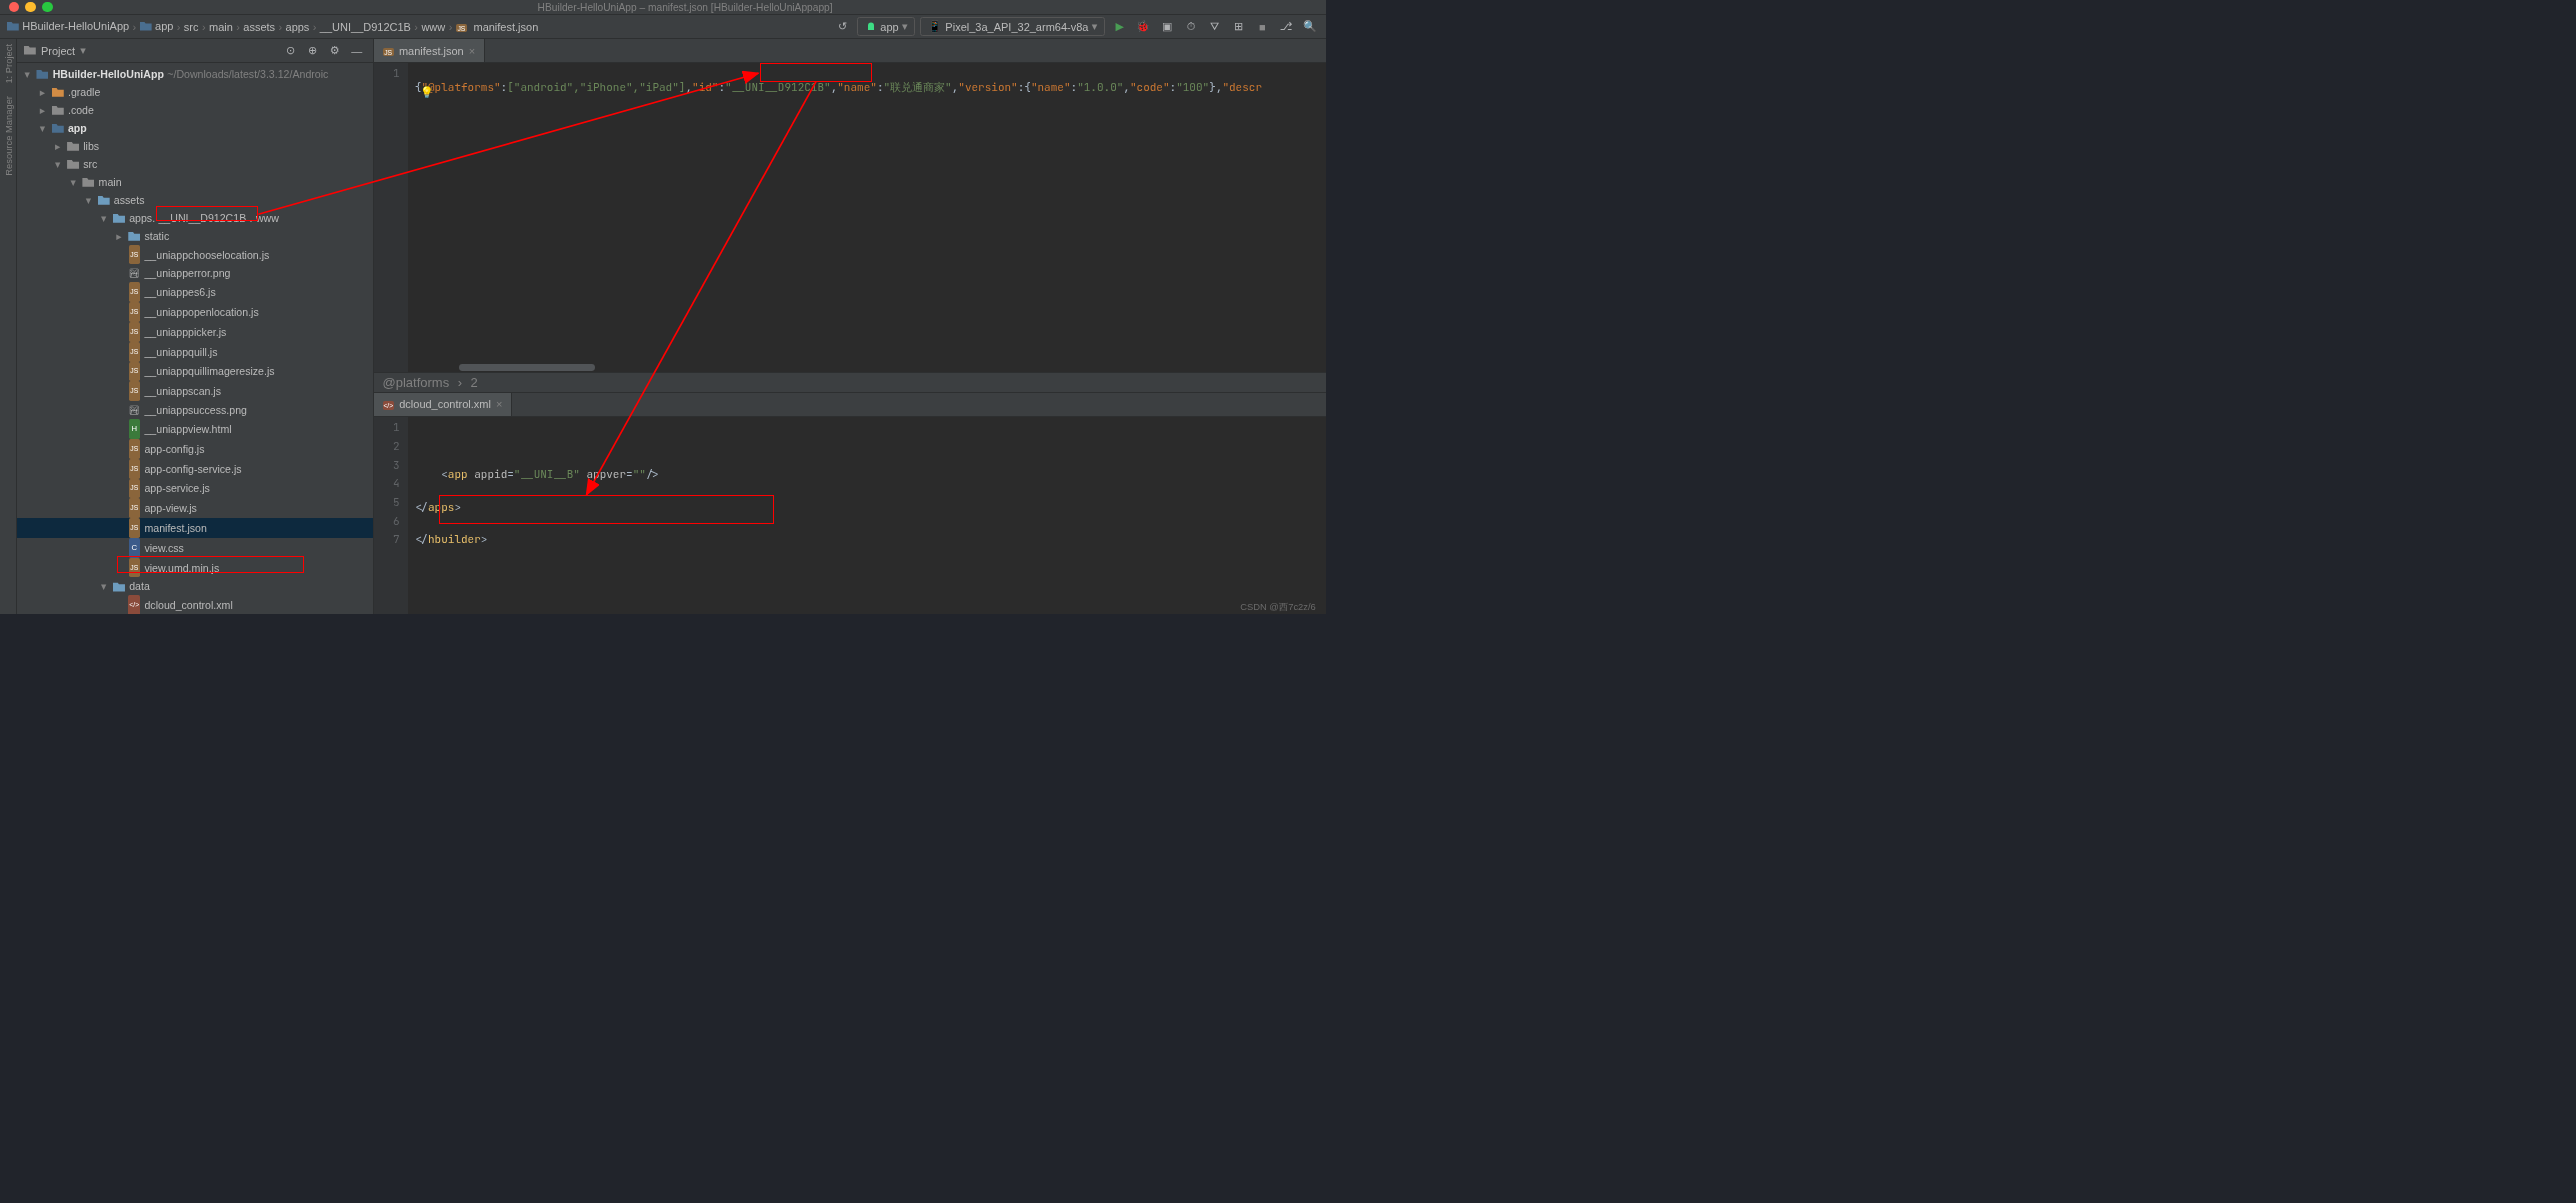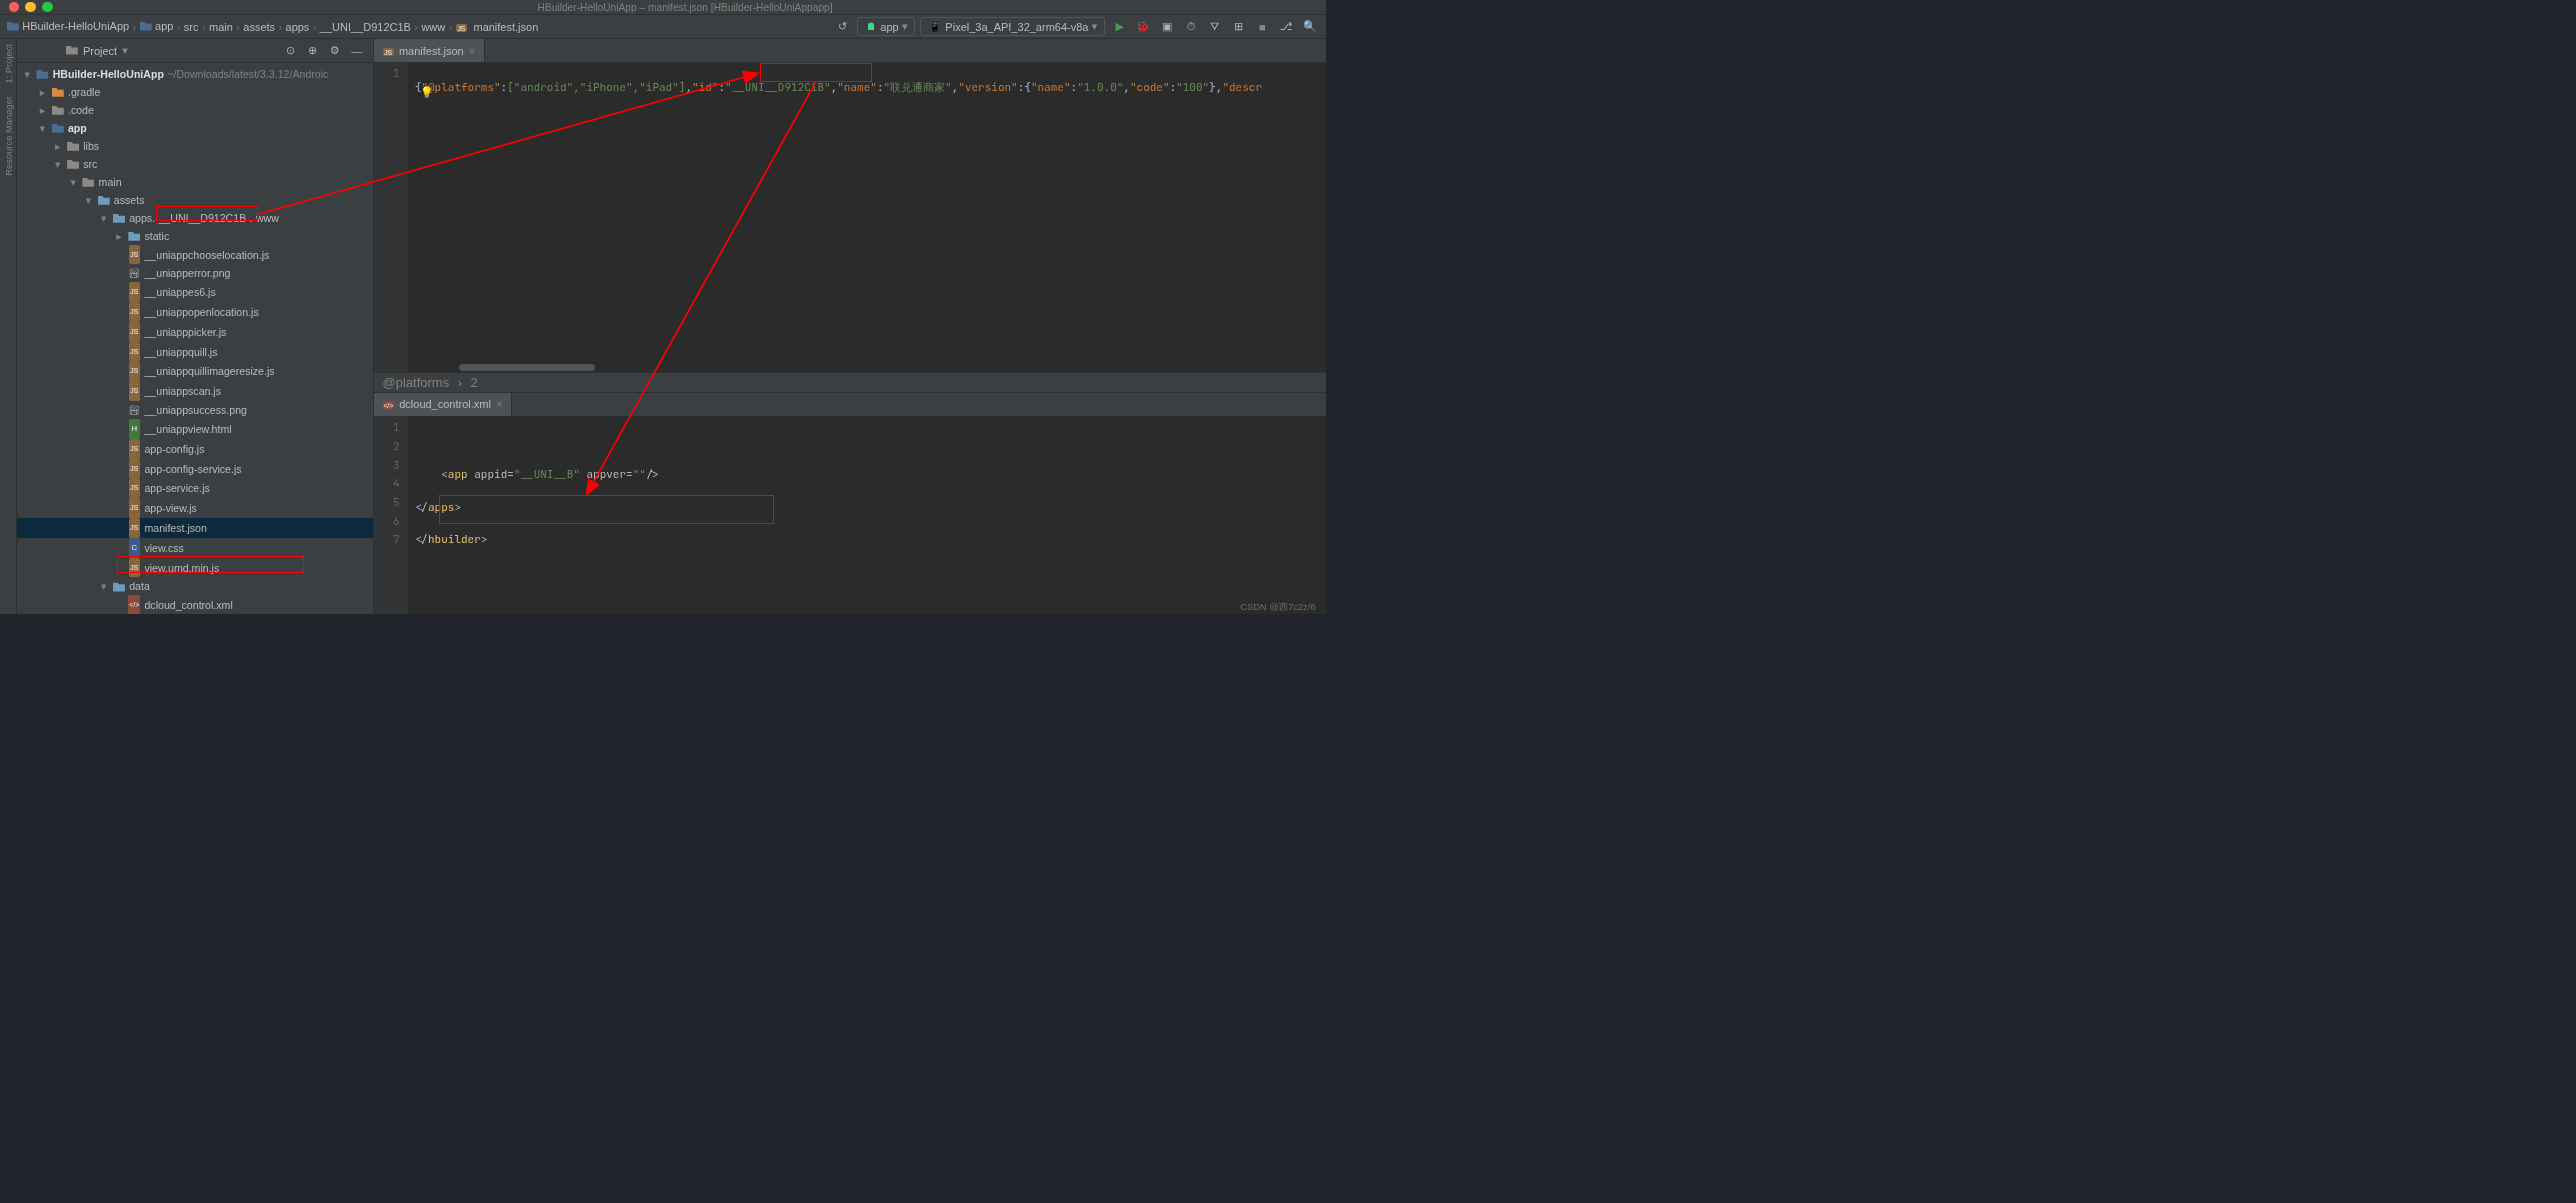--- a/index.html
+++ b/index.html
@@ -106,21 +106,21 @@
     background: var(--bg-panel);
     border-right: 0.9px solid #2d2f30;
     display: flex; flex-direction: column;
     overflow: hidden;
   }
   .project-header {
     display: flex; align-items: center; height: 24px;
     padding: 0 6.8px;
     border-bottom: 0.9px solid #2d2f30;
   }
-  .project-header .title { display: flex; align-items: center; gap: 5.1px; flex: 1; margin-left: 42px; }
+  .project-header .title { display: flex; align-items: center; gap: 5.1px; flex: 1; }
   .project-header .tools { display: flex; gap: 3.4px; }
 
   .tree {
     flex: 1;
     overflow: auto;
     padding: 1.7px 0;
     font-size: 10.6px;
     line-height: 18px;
   }
   .node { display: flex; align-items: center; gap: 3.4px; padding-right: 5.1px; white-space: nowrap; }

